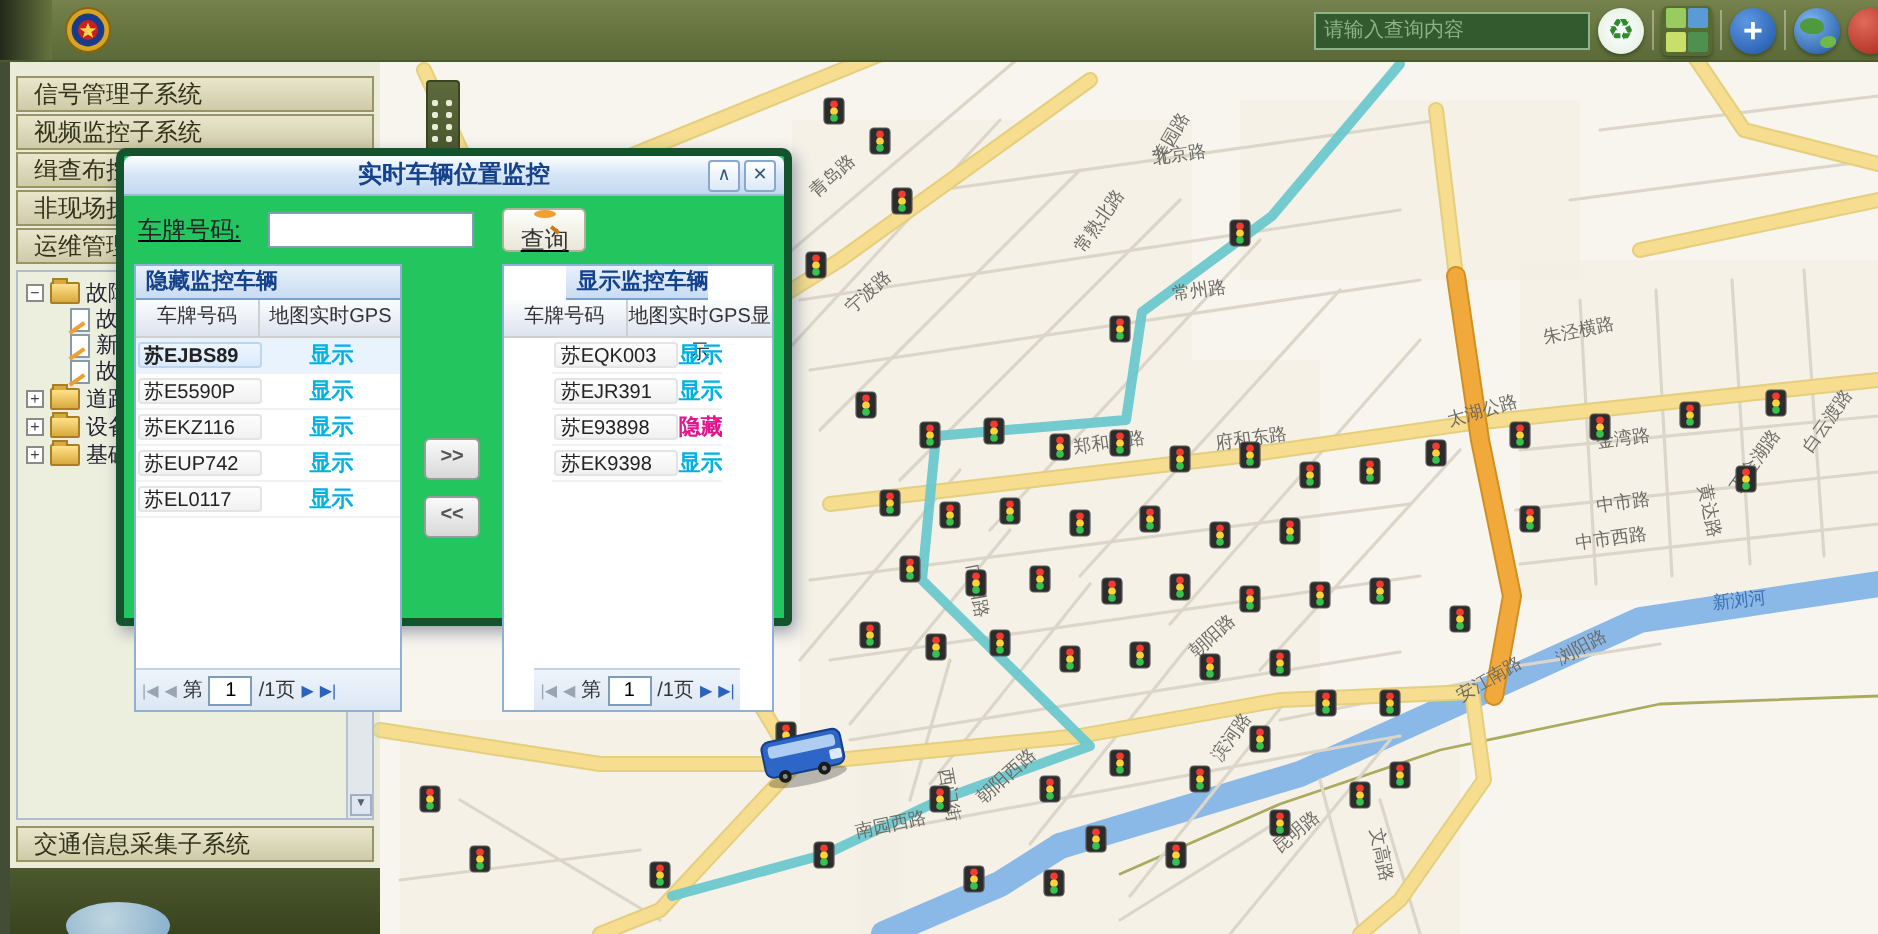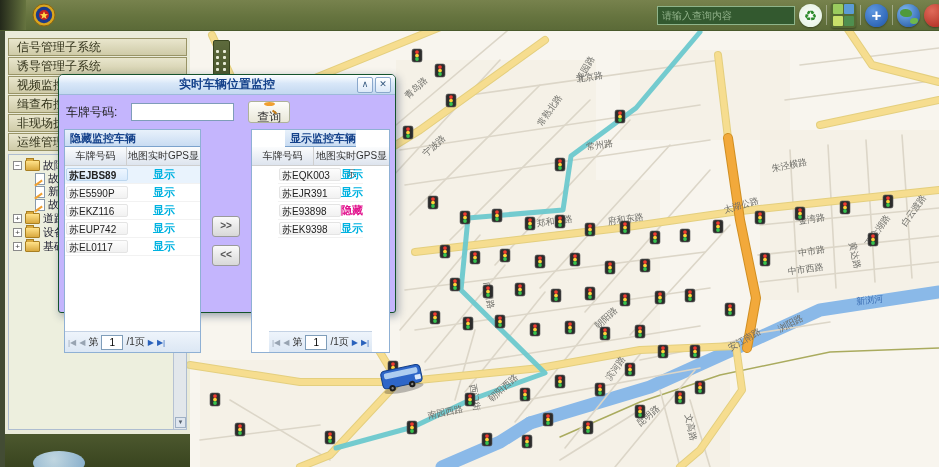--- a/index.html
+++ b/index.html
@@ -60,30 +60,30 @@
   .tleaf .doc::after{content:"";position:absolute;left:-2px;bottom:0;width:9px;height:2px;background:#f0a030;transform:rotate(-35deg);}
   .sb-scroll{position:absolute;right:0;top:0;bottom:0;width:12px;background:rgba(222,229,238,.8);border-left:1px solid #b6c2d2;}
   .sb-scroll .arr{position:absolute;left:1px;width:9px;height:9px;background:#dfe6ef;border:1px solid #9fb0c4;
                   color:#55616e;font-size:6px;line-height:8px;text-align:center;}
   .sb-footer{height:33px;background:linear-gradient(#4c582e,#39441f);position:relative;margin-top:2px;}
   .sb-footer .blob{position:absolute;left:28px;bottom:-8px;width:52px;height:24px;border-radius:50%;
                    background:radial-gradient(circle at 40% 35%,#cfe6f5,#8db8dd);opacity:.9;}
 
   
   .dlg{position:absolute;left:58px;top:74px;width:338px;height:239px;z-index:20;
-       background:#c4b5fd;border:1px solid #14532d;border-radius:5px 5px 3px 3px;
+       background:#22c55e;border:4px solid #14532d;border-radius:5px 5px 3px 3px;
        box-shadow:2px 3px 8px rgba(40,60,90,.45);box-sizing:border-box;}
   .dlg-tb{height:19px;background:linear-gradient(#fdfeff,#d8e7f8 45%,#c3d8f0);
           border-bottom:1px solid #9db9d9;border-radius:4px 4px 0 0;
           display:flex;align-items:center;position:relative;}
   .dlg-title{flex:1;text-align:center;font-size:12px;font-weight:bold;color:#15428b;}
   .dlg-btns{position:absolute;right:4px;top:2px;display:flex;gap:2px;}
   .dlg-btn{width:14px;height:14px;background:linear-gradient(#ffffff,#dce9f8);border:1px solid #8aa8cc;
            border-radius:2px;font-size:9px;line-height:12px;text-align:center;color:#35597f;cursor:pointer;}
-  .dlg-search{display:flex;align-items:center;height:26px;padding:4px 6px 2px 7px;gap:14px;}
+  .dlg-search{display:flex;align-items:center;height:26px;padding:4px 6px 2px 7px;gap:14px;text-decoration:underline;}
   .dlg-search label{font-size:12px;color:#222;}
   .plate-input{width:95px;height:16px;border:1px solid #7f9db9;background:#fff;font-size:11px;padding:0 3px;outline:none;}
   .qbtn{height:20px;display:flex;align-items:center;gap:3px;padding:0 8px;cursor:pointer;
         background:linear-gradient(#fefefb,#e9e7d8);border:1px solid #aeb29a;border-radius:3px;
         font-size:12px;color:#333;flex-direction:column;}
   .qbtn .mag{width:7px;height:7px;border:2px solid #f0a030;border-radius:50%;position:relative;display:inline-block;}
   .qbtn .mag::after{content:"";position:absolute;left:6px;top:7px;width:5px;height:2px;background:#c87f1a;transform:rotate(40deg);}
   .dlg-body{display:flex;align-items:stretch;padding:2px 5px 0 5px;gap:0;height:224px;}
   .panel{background:#fff;border:1px solid #8fb0d4;display:flex;flex-direction:column;box-sizing:border-box;}
   .panel.left{width:142px;}
@@ -646,21 +646,20 @@
       <span class="hicon ic-plus">+</span>
       <span class="hsep"></span>
       <span class="hicon ic-globe"></span>
       <span class="hicon ic-red"></span>
     </div>
   </div>
 
   <div class="sb">
     <div id="sb-top">
         <div class="sb-bar">信号管理子系统</div>
-        <div class="sb-bar">诱导管理子系统</div>
         <div class="sb-bar">视频监控子系统</div>
         <div class="sb-bar">缉查布控子系统</div>
         <div class="sb-bar">非现场执法子系统</div>
         <div class="sb-bar">运维管理子系统</div>
       </div>
     <div class="sb-tree">
       <div class="tree-inner" id="sb-tree">
           <div class="tnode">
             <span class="box">−</span>
             <span class="folder"></span>
@@ -693,20 +692,21 @@
             <span class="folder"></span>
             <span>基础设置</span>
           </div>
         </div>
       <div class="sb-scroll">
         <div class="arr" style="top:1px">▲</div>
         <div class="arr" style="bottom:1px">▼</div>
       </div>
     </div>
     <div id="sb-bottom">
+        <div class="sb-bar">交通信息采集子系统</div>
       </div>
     <div class="sb-footer">
       <div class="blob"></div>
     </div>
   </div>
 
   <div class="dlg">
     <div class="dlg-tb">
       <div class="dlg-title">实时车辆位置监控</div>
       <div class="dlg-btns">

